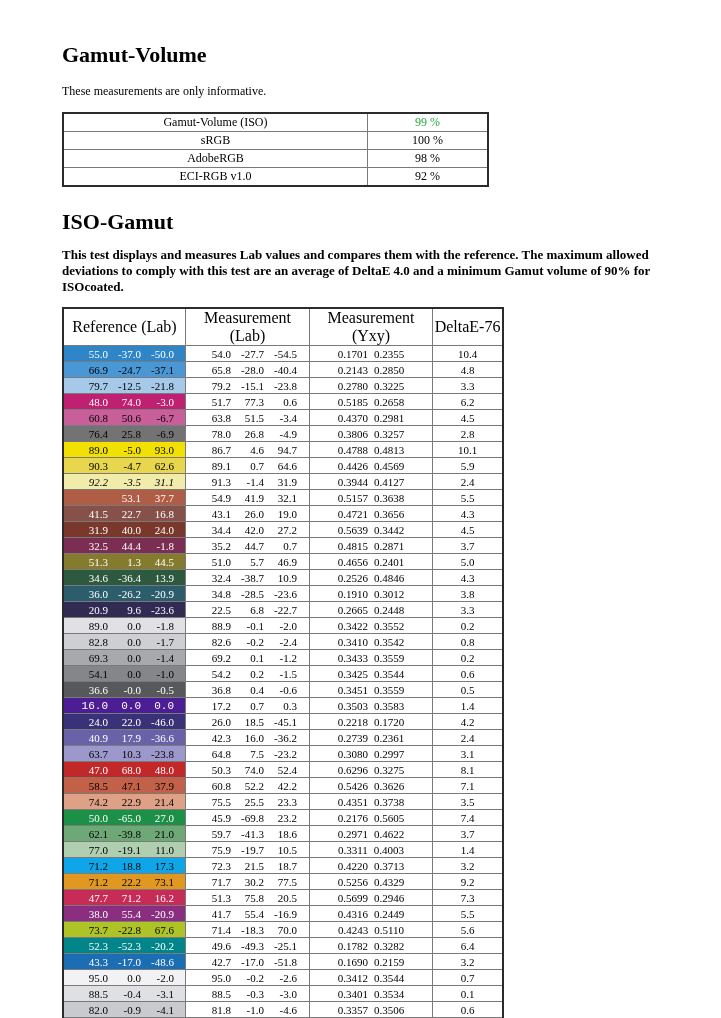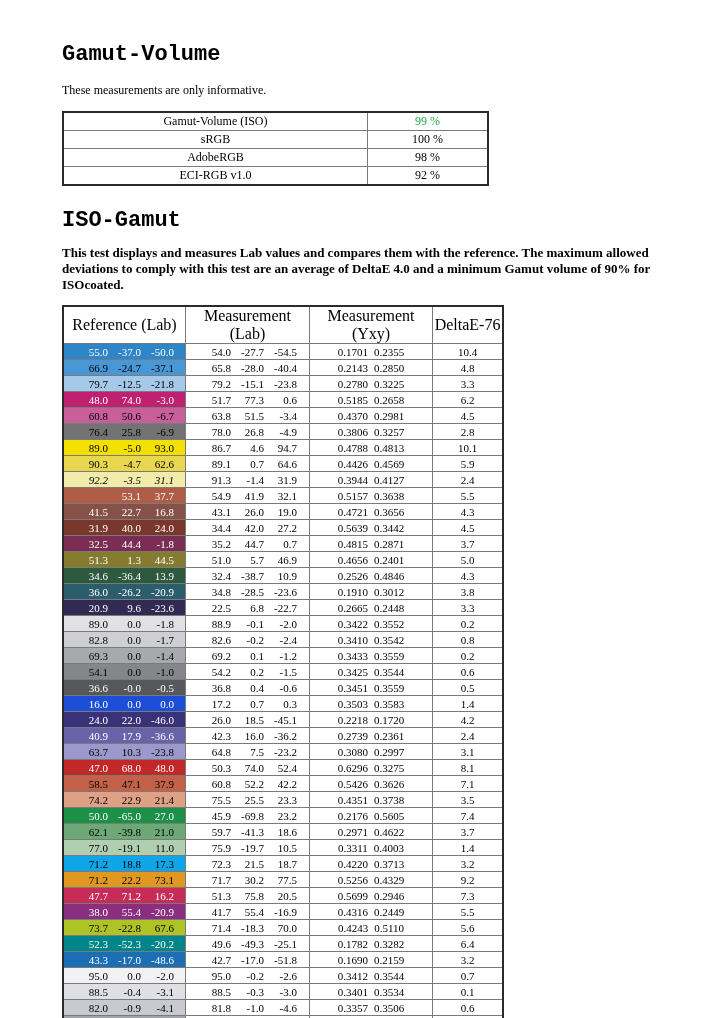--- a/index.html
+++ b/index.html
@@ -1,19 +1,19 @@
 <!DOCTYPE html>
 <html><head>
 <meta charset="utf-8">
 <style>
   html,body{margin:0;padding:0;background:#ffffff;}
   body{width:721px;height:1018px;overflow:hidden;position:relative;
        font-family:"Liberation Serif", serif;color:#000;}
   .page{position:absolute;left:62px;top:0;width:620px;}
-  h1{font-family:Liberation Mono, monospace;font-weight:bold;
+  h1{font-family:Liberation Serif, serif;font-weight:bold;
      font-size:22px;margin:0;letter-spacing:0px;color:#000;}
   .h1-gv{margin-top:42px;}
   .h1-iso{margin-top:22px;}
   .note{font-size:12px;margin:16px 0 0 0;}
   .desc{font-size:13px;line-height:16px;margin:12px 0 0 0;width:600px;font-weight:bold;}
   table{border-collapse:collapse;table-layout:fixed;}
   .gv-table{margin-top:13px;width:422px;border:2px solid #2b2b2b;}
   .gv-table td{border:1px solid #7a7a7a;height:17px;text-align:center;
      font-size:12px;padding:0;}
   .gv-table td.gv-label{width:303px;}
@@ -198,21 +198,21 @@
           <td class="col-yxy"><span class="y">0.3425</span><span class="y">0.3544</span></td>
           <td class="col-de">0.6</td>
         </tr>
         <tr>
           <td class="col-ref" style="background: rgb(87, 88, 91); color: rgb(255, 255, 255);"><span class="n">36.6</span><span class="n">-0.0</span><span class="n">-0.5</span></td>
           <td class="col-meas"><span class="n">36.8</span><span class="n">0.4</span><span class="n">-0.6</span></td>
           <td class="col-yxy"><span class="y">0.3451</span><span class="y">0.3559</span></td>
           <td class="col-de">0.5</td>
         </tr>
         <tr>
-          <td class="col-ref" style="background: #1d4ed8; color: rgb(255, 255, 255);"><span class="n">16.0</span><span class="n">0.0</span><span class="n">0.0</span></td>
+          <td class="col-ref" style="background: #4c1d95; color: rgb(255, 255, 255); font-family: Liberation Mono, monospace;"><span class="n">16.0</span><span class="n">0.0</span><span class="n">0.0</span></td>
           <td class="col-meas"><span class="n">17.2</span><span class="n">0.7</span><span class="n">0.3</span></td>
           <td class="col-yxy"><span class="y">0.3503</span><span class="y">0.3583</span></td>
           <td class="col-de">1.4</td>
         </tr>
         <tr>
           <td class="col-ref" style="background: rgb(58, 50, 121); color: rgb(255, 255, 255);"><span class="n">24.0</span><span class="n">22.0</span><span class="n">-46.0</span></td>
           <td class="col-meas"><span class="n">26.0</span><span class="n">18.5</span><span class="n">-45.1</span></td>
           <td class="col-yxy"><span class="y">0.2218</span><span class="y">0.1720</span></td>
           <td class="col-de">4.2</td>
         </tr>

